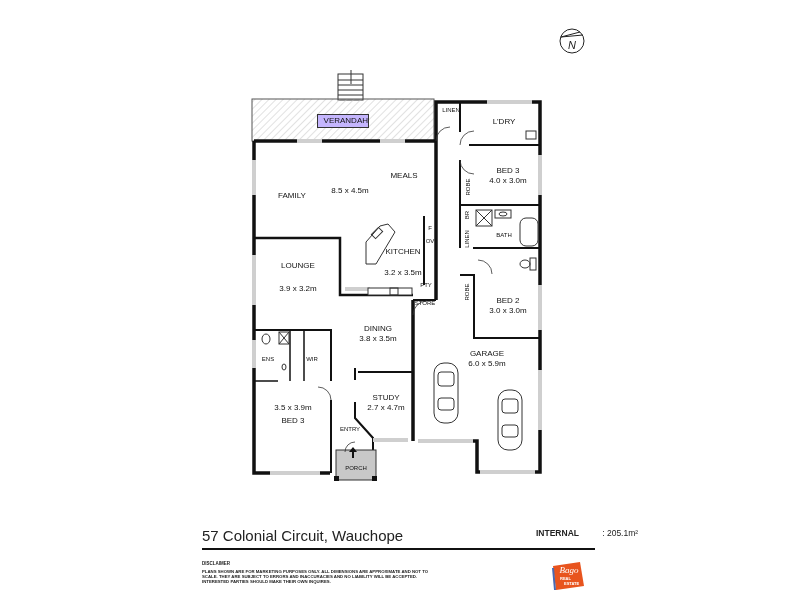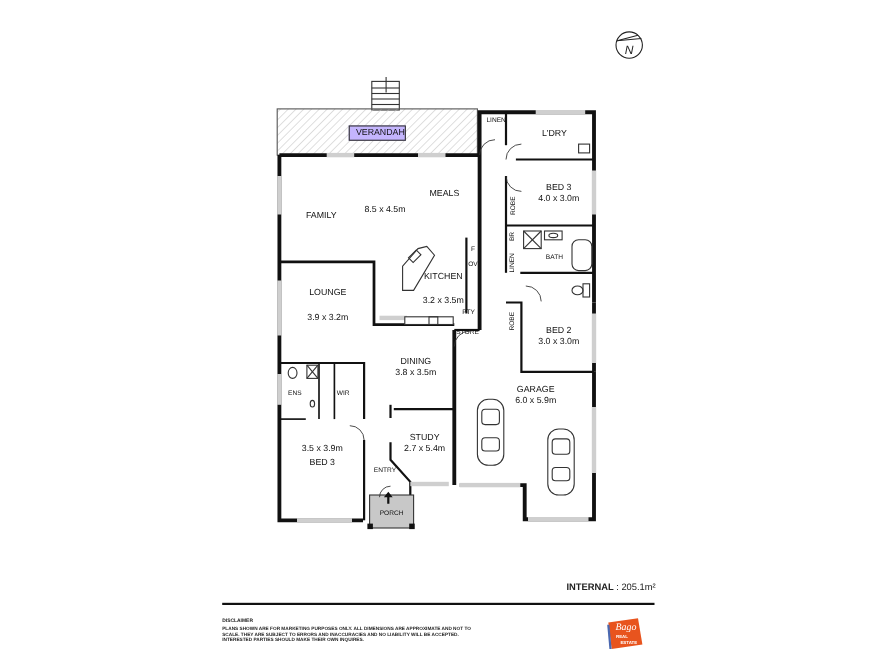--- a/index.html
+++ b/index.html
@@ -4,21 +4,21 @@
 <style>
   html, body { margin:0; padding:0; background:#ffffff; }
   body { width:800px; height:600px; position:relative; overflow:hidden; font-family:"Liberation Sans", sans-serif; color:#111; }
   .plan { position:absolute; left:0; top:0; width:800px; height:600px; }
   .lbl { position:absolute; font-size:8px; text-align:center; color:#111; line-height:10px; white-space:nowrap; transform:translate(-50%,-50%); }
   .lbl.small { font-size:6px; line-height:7px; }
   .rot { transform:translate(-50%,-50%) rotate(-90deg); }
   .verandah-tag { position:absolute; left:317px; top:114px; width:50px; height:12px; border:1px solid #333; background:#c4b5fd; font-size:8px; text-align:right; line-height:12px; }
   .addr { position:absolute; left:202px; top:527px; font-size:15px; color:#222; }
   .internal { position:absolute; left:515px; top:528px; font-size:8.5px; font-weight:bold; color:#222; }
-  .internal span { font-weight:normal; }
+  .internal span { font-weight:normal;margin-left:21px; }
   .rule { position:absolute; left:202px; top:548px; width:393px; height:2px; background:#111; }
   .disc-title { position:absolute; left:202px; top:561px; font-size:4.5px; font-weight:bold; color:#222; }
   .disc-text { position:absolute; left:202px; top:569px; width:230px; font-size:4.3px; line-height:5px; font-weight:bold; color:#222; }
   .logo { position:absolute; left:550px; top:560px; width:36px; height:32px; }
   .compass { position:absolute; left:558px; top:27px; width:28px; height:28px; }
 </style>
 </head>
 <body>
 
 <div class="plan">
@@ -187,29 +187,30 @@
   <div class="lbl" style="left:378px;top:329px">DINING</div>
   <div class="lbl" style="left:378px;top:339px">3.8 x 3.5m</div>
 
   <div class="lbl small" style="left:268px;top:359px">ENS</div>
   <div class="lbl small" style="left:312px;top:359px">WIR</div>
 
   <div class="lbl" style="left:487px;top:354px">GARAGE</div>
   <div class="lbl" style="left:487px;top:364px">6.0 x 5.9m</div>
 
   <div class="lbl" style="left:386px;top:398px">STUDY</div>
-  <div class="lbl" style="left:386px;top:408px">2.7 x 5.4m</div>
+  <div class="lbl" style="left:386px;top:408px">2.7 x 4.7m</div>
 
   <div class="lbl" style="left:293px;top:421px">BED 3</div>
   <div class="lbl" style="left:293px;top:408px">3.5 x 3.9m</div>
 
   <div class="lbl small" style="left:350px;top:429px">ENTRY</div>
   <div class="lbl small" style="left:356px;top:468px">PORCH</div>
 
   
+  <div class="addr">57 Colonial Circuit, Wauchope</div>
   <div class="internal">
     <span style="font-weight:bold">INTERNAL</span>
     <span>: 205.1m²</span>
   </div>
   <div class="rule"></div>
   <div class="disc-title">DISCLAIMER</div>
   <div class="disc-text">PLANS SHOWN ARE FOR MARKETING PURPOSES ONLY. ALL DIMENSIONS ARE APPROXIMATE AND NOT TO SCALE. THEY ARE SUBJECT TO ERRORS AND INACCURACIES AND NO LIABILITY WILL BE ACCEPTED. INTERESTED PARTIES SHOULD MAKE THEIR OWN INQUIRES.</div>
 
   <svg class="logo" viewBox="0 0 36 32">
     <path d="M3 6 L30 2 L34 26 L6 30 Z" fill="#e8541e"></path>

